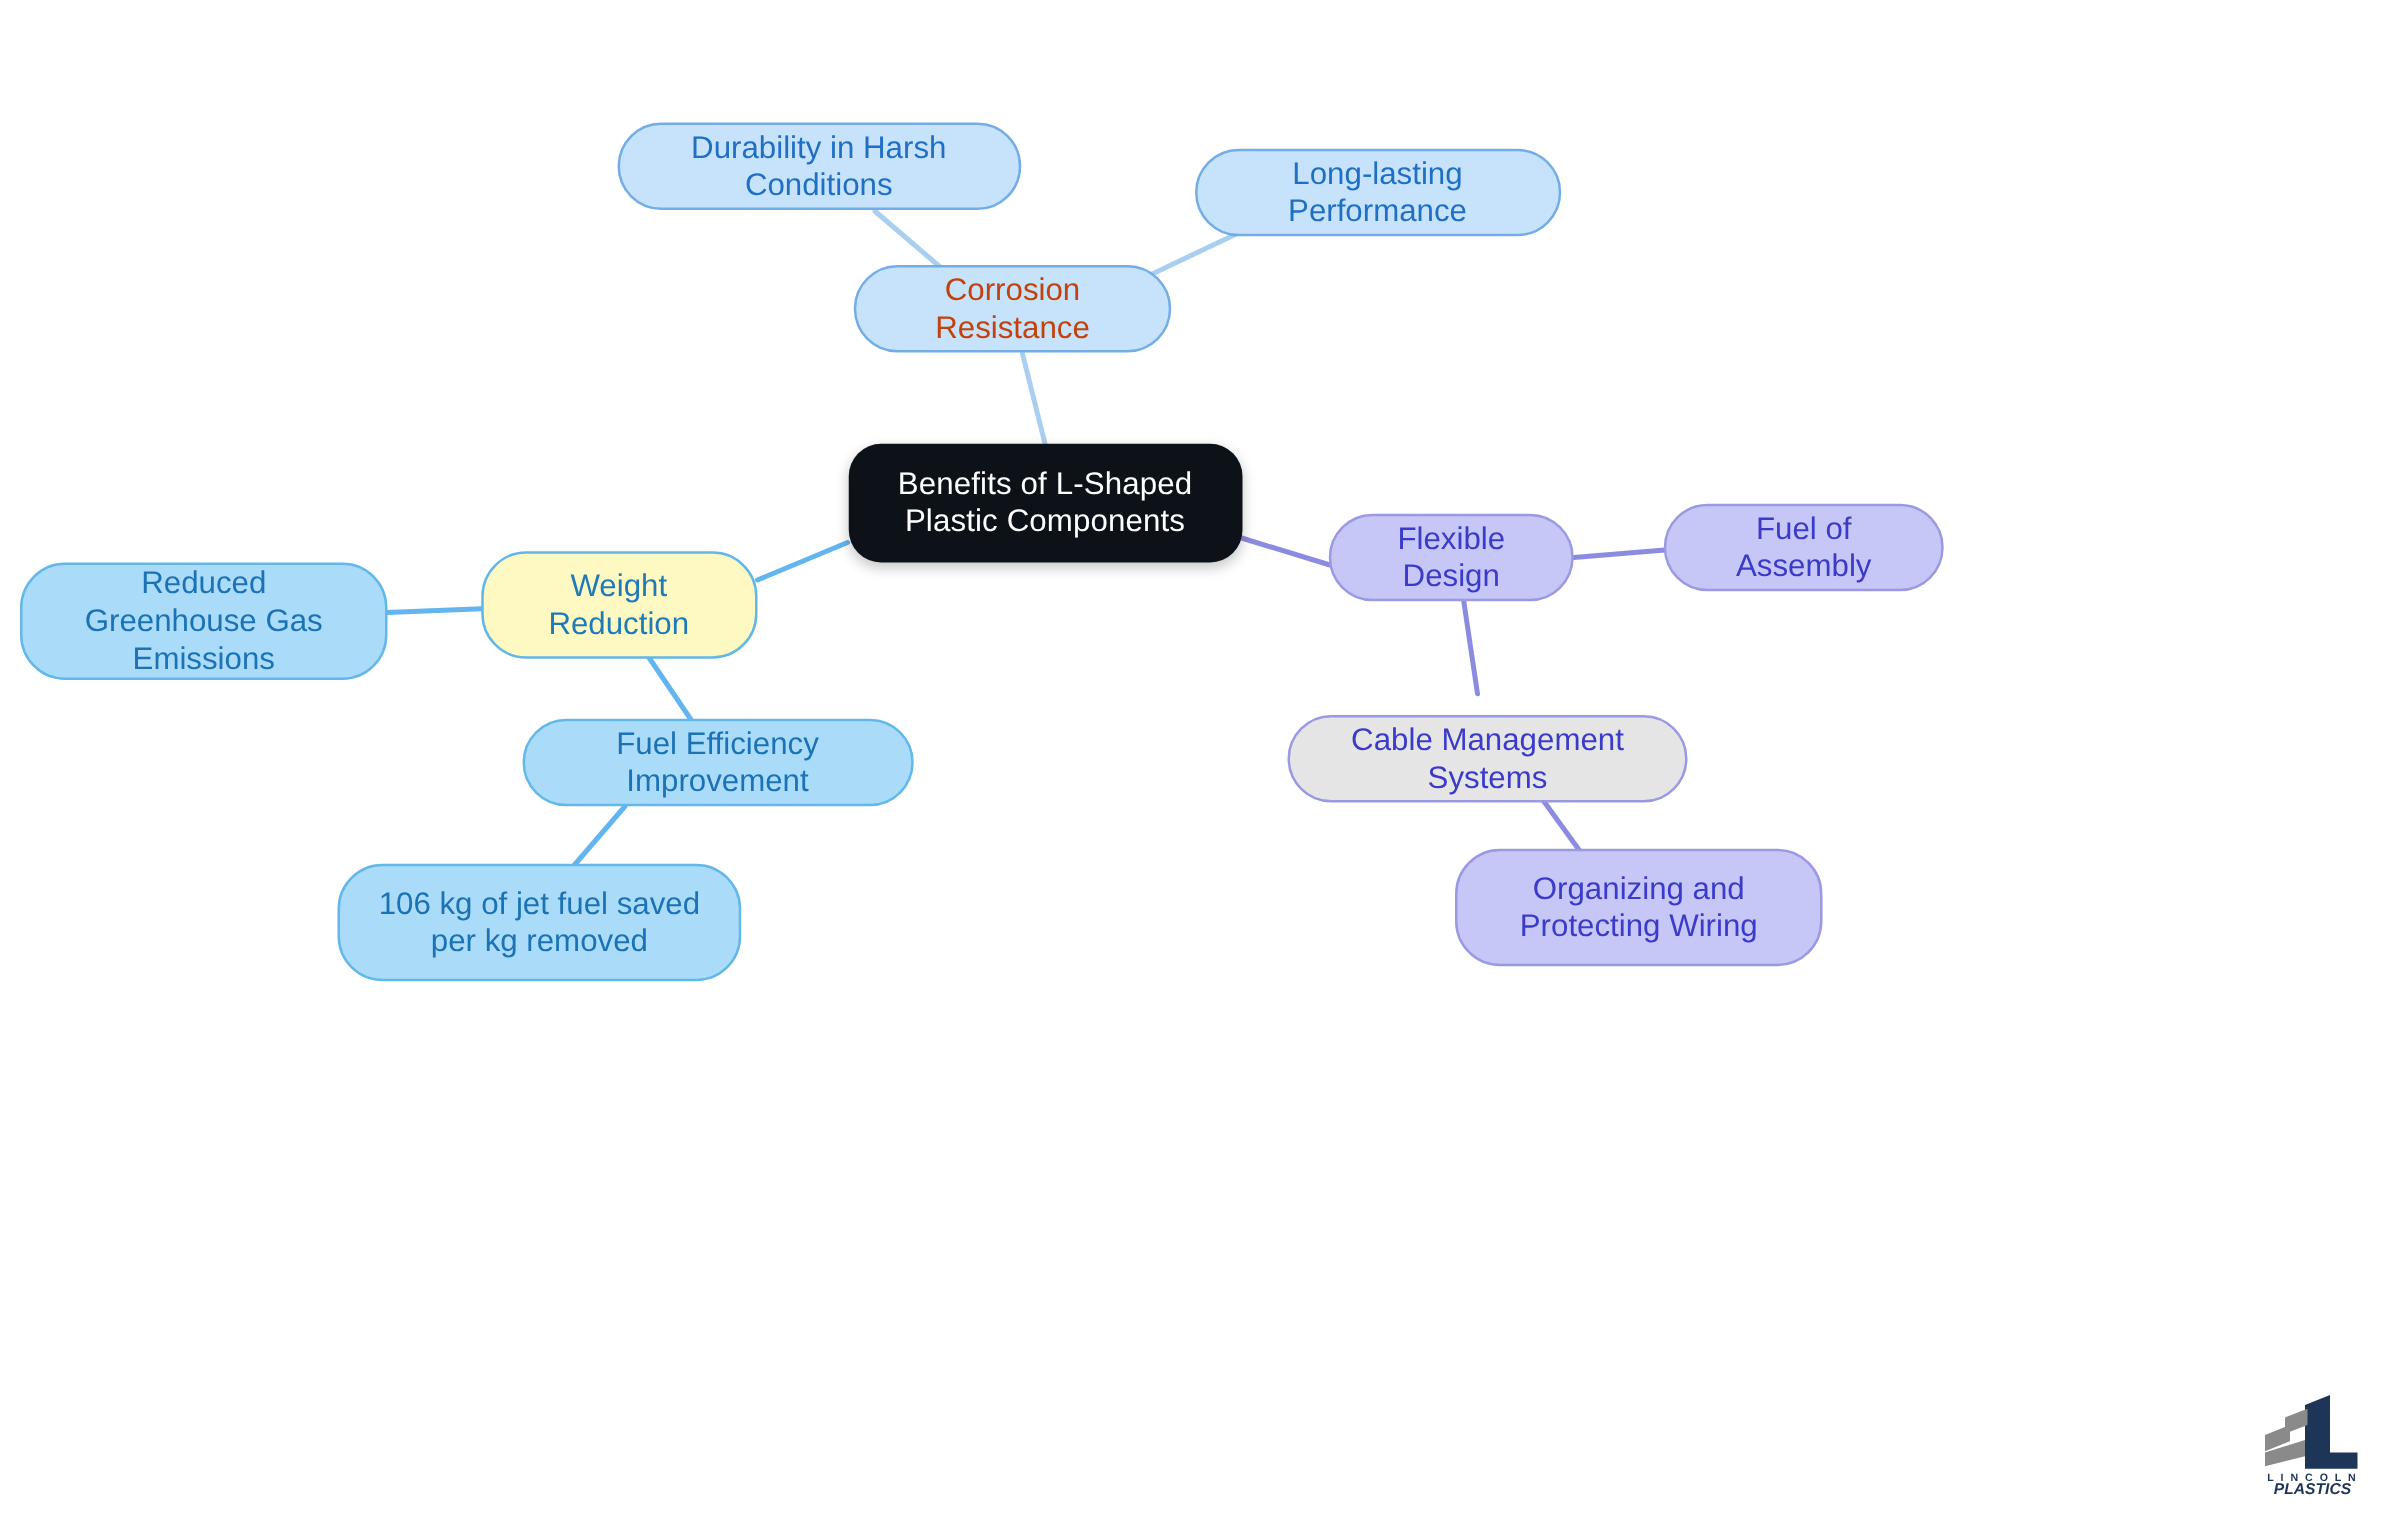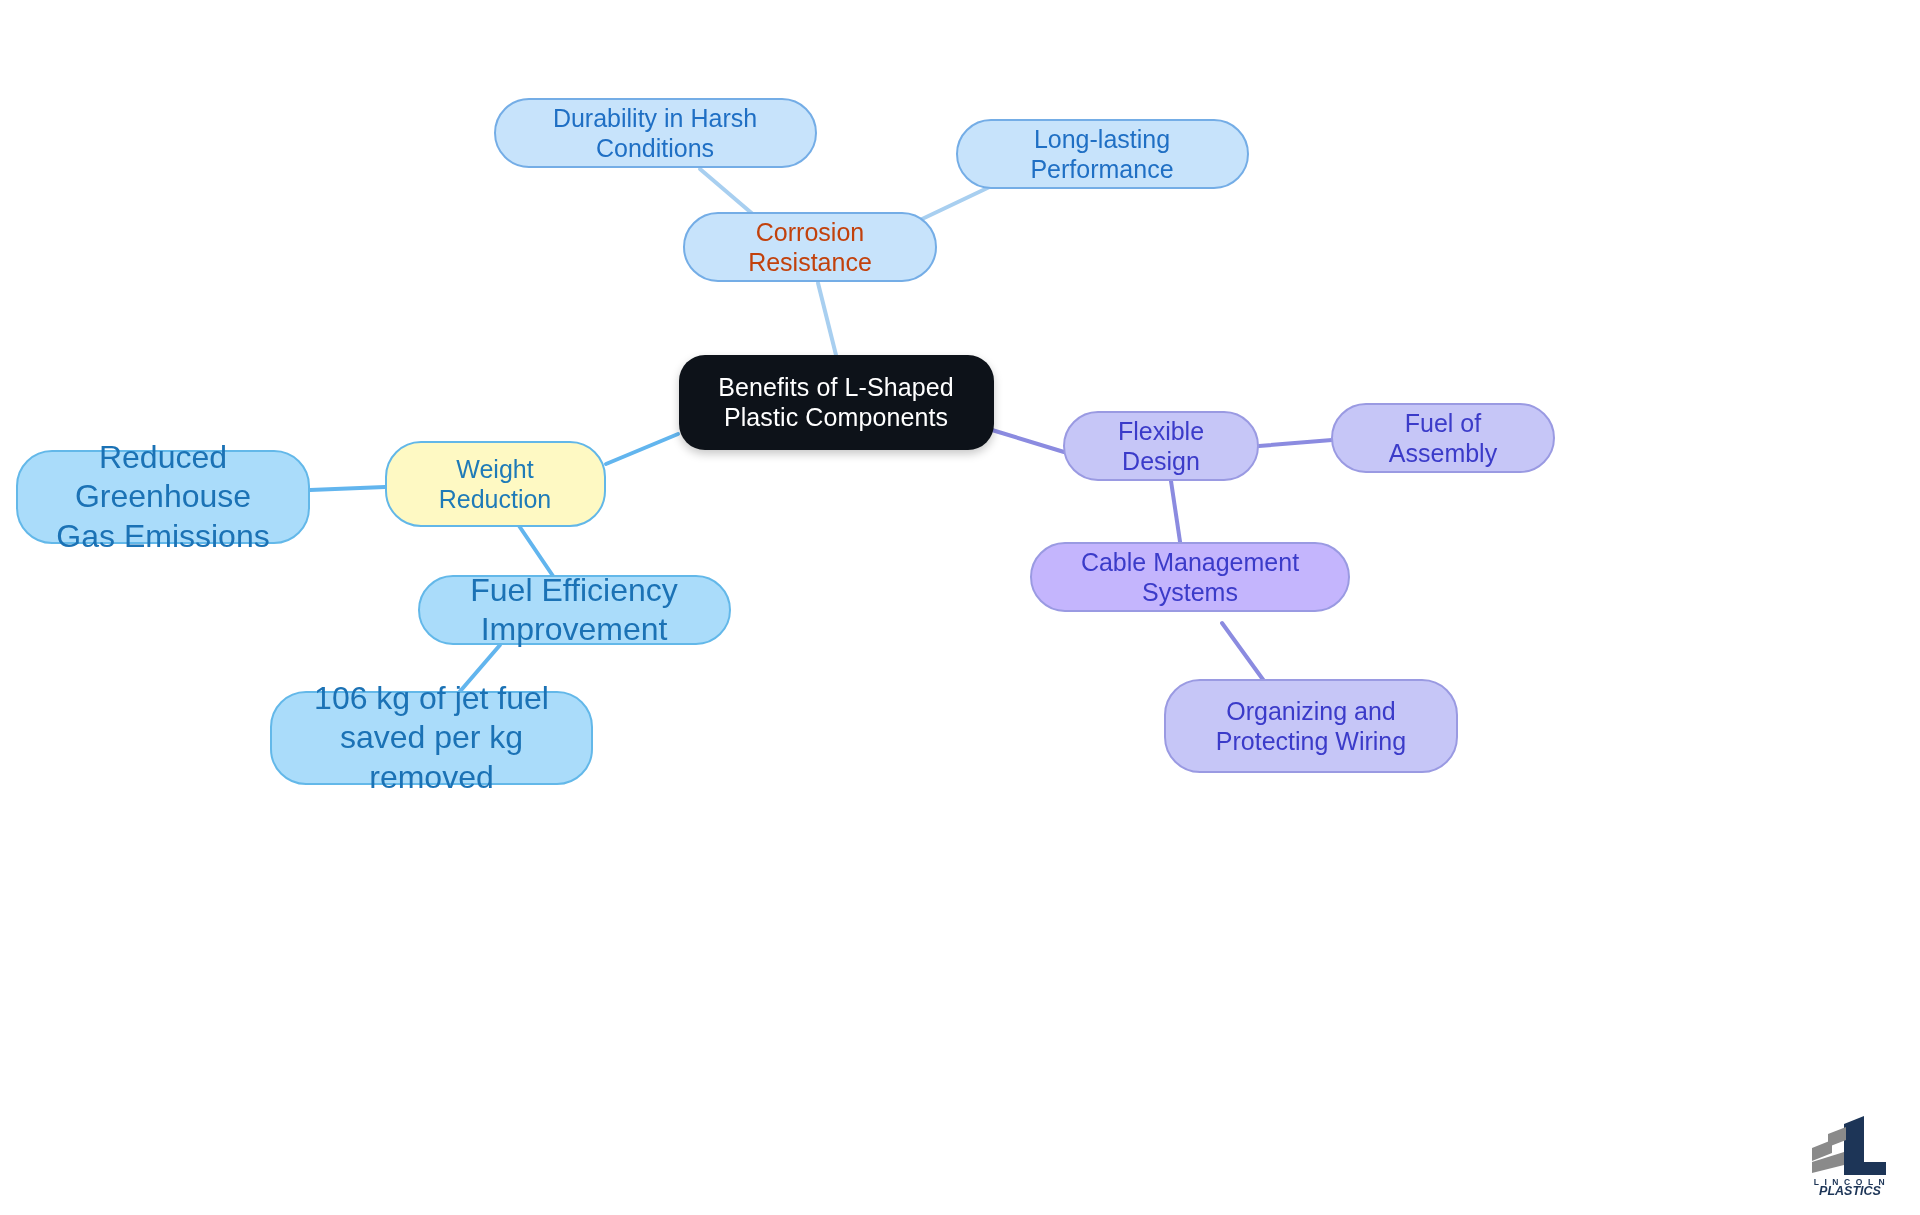--- a/index.html
+++ b/index.html
@@ -58,21 +58,21 @@
     color: #1f7bb8;
     border-radius: 36px;
     font-size: 25px;
     padding: 0 24px;
   }
   .node.skylight {
     background: #aadcfa;
     border: 2px solid #63b8e9;
     color: #1b72b5;
     border-radius: 36px;
-    font-size: 32px;
+    font-size: 25px;
     padding: 0 24px;
   }
   .node.purple {
     background: #c6c6f7;
     border: 2px solid #9a9ae2;
     color: #3b3bc9;
     border-radius: 36px;
     font-size: 25px;
     padding: 0 24px;
   }
@@ -110,21 +110,21 @@
       <div class="node root" style="left: 678.5px; top: 354.5px; width: 315px; height: 95px; background: rgb(13, 18, 25); color: rgb(255, 255, 255);"><span>Benefits of L-Shaped Plastic Components</span></div>
       <div class="node blue" style="left: 683px; top: 212px; width: 254px; height: 70px; background: rgb(199, 227, 251); border-color: rgb(116, 173, 230); color: #c2410c;"><span>Corrosion Resistance</span></div>
       <div class="node blue" style="left: 493.5px; top: 98px; width: 323px; height: 70px; background: rgb(199, 227, 251); border-color: rgb(116, 173, 230); color: rgb(31, 111, 196);"><span>Durability in Harsh Conditions</span></div>
       <div class="node blue" style="left: 955.5px; top: 119px; width: 293px; height: 70px; background: rgb(199, 227, 251); border-color: rgb(116, 173, 230); color: rgb(31, 111, 196);"><span>Long-lasting Performance</span></div>
       <div class="node sky" style="left: 384.5px; top: 441px; width: 221px; height: 86px; background: #fef9c3; border-color: rgb(98, 183, 232); color: rgb(31, 123, 184);"><span>Weight Reduction</span></div>
       <div class="node skylight" style="left: 16px; top: 450px; width: 294px; height: 94px; background: rgb(170, 220, 250); border-color: rgb(99, 184, 233); color: rgb(27, 114, 181);"><span>Reduced Greenhouse Gas Emissions</span></div>
       <div class="node skylight" style="left: 417.5px; top: 575px; width: 313px; height: 70px; background: rgb(170, 220, 250); border-color: rgb(99, 184, 233); color: rgb(27, 114, 181); text-align: center;"><span>Fuel Efficiency Improvement</span></div>
       <div class="node skylight" style="left: 270px; top: 691px; width: 323px; height: 94px; background: rgb(170, 220, 250); border-color: rgb(99, 184, 233); color: rgb(27, 114, 181);"><span>106 kg of jet fuel saved per kg removed</span></div>
       <div class="node purple" style="left: 1063px; top: 411px; width: 196px; height: 70px; background: rgb(198, 198, 247); border-color: rgb(154, 154, 226); color: rgb(59, 59, 201);"><span>Flexible Design</span></div>
       <div class="node purple" style="left: 1331px; top: 403px; width: 224px; height: 70px; background: rgb(198, 198, 247); border-color: rgb(154, 154, 226); color: rgb(59, 59, 201);"><span>Fuel of Assembly</span></div>
-      <div class="node purple" style="left: 1030px; top: 542px; width: 320px; height: 70px; background: #c4b5fd; border-color: rgb(154, 154, 226); color: rgb(59, 59, 201);"><span>Cable Management Systems</span></div>
+      <div class="node purple" style="left: 1030px; top: 572px; width: 320px; height: 70px; background: #e5e5e5; border-color: rgb(154, 154, 226); color: rgb(59, 59, 201);"><span>Cable Management Systems</span></div>
       <div class="node purple" style="left: 1164px; top: 679px; width: 294px; height: 94px; background: rgb(198, 198, 247); border-color: rgb(154, 154, 226); color: rgb(59, 59, 201);"><span>Organizing and Protecting Wiring</span></div>
     </div>
 
   <svg id="logo" viewBox="0 0 96 84" style="left: 1802px; top: 1112px;">
     <g>
       <polygon points="10,36 30,28 30,41 10,49" fill="#8a8a8a"></polygon>
       <polygon points="10,50 42,40 42,53 10,61" fill="#8a8a8a"></polygon>
       <polygon points="42,12 62,4 62,50 84,50 84,63 42,63" fill="#1d3557"></polygon>
       <polygon points="26,22 44,15 44,28 26,35" fill="#8a8a8a"></polygon>
     </g>

